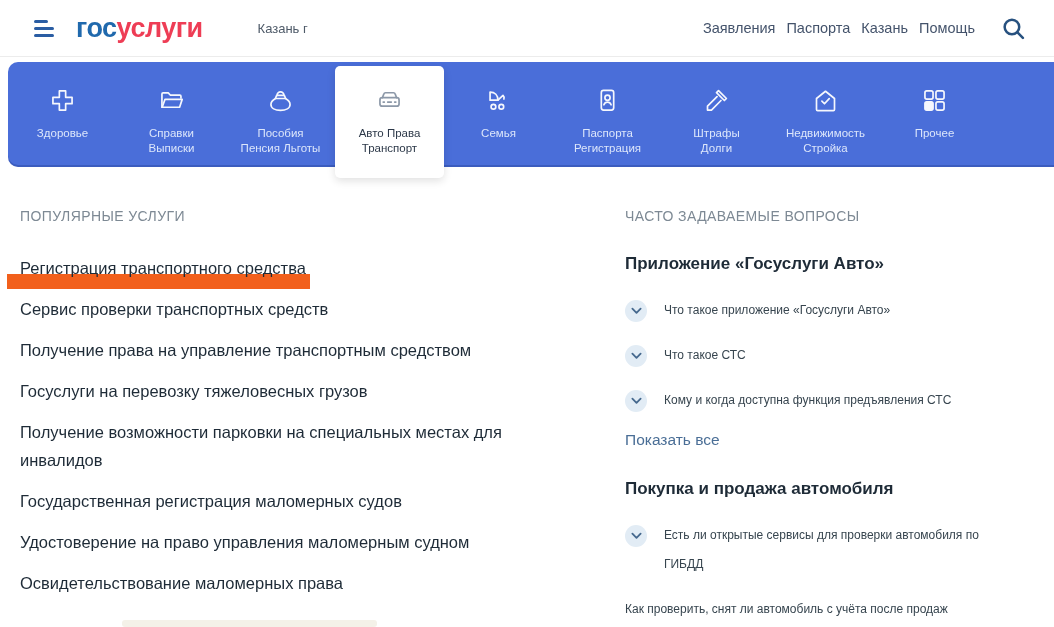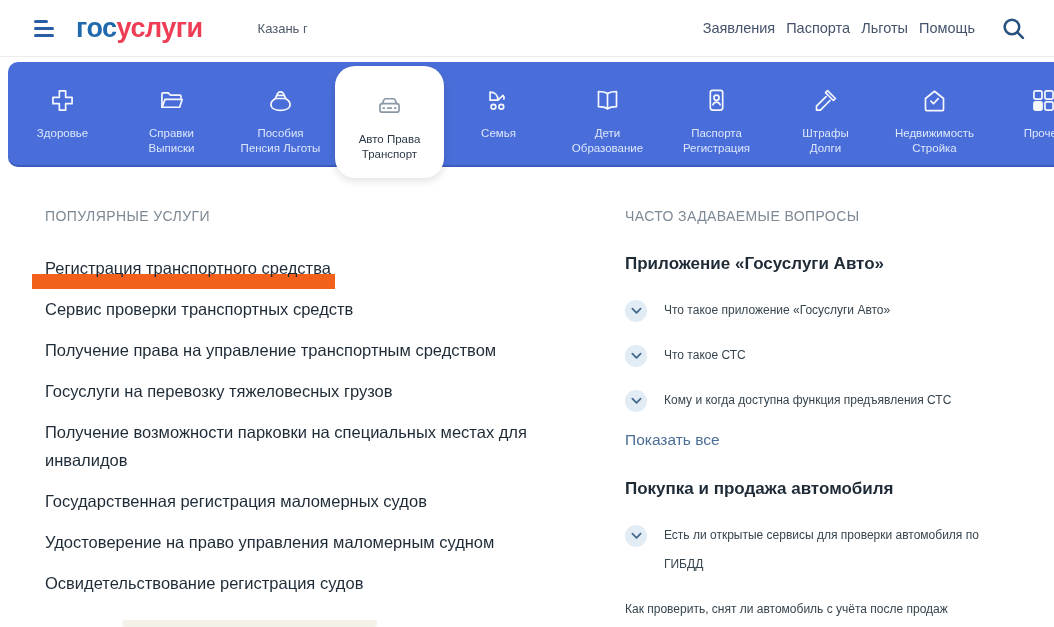--- a/index.html
+++ b/index.html
@@ -26,28 +26,28 @@
 
   
   .catbar { position:absolute; top:62px; left:8px; width:1092px; height:105px;
             background:#4a6ed9; border-radius:10px; display:flex;
             box-shadow: inset 0 -2px 0 rgba(23,46,122,.28); }
   .cat { width:109px; flex:none; text-align:center; padding-top:25px; cursor:pointer; }
   .cat-icon { display:block; height:31px; color:#fff; opacity:.95; }
   .cat-icon svg { width:27px; height:27px; }
   .cat-label { display:inline-block; margin-top:8px; font-size:11.5px; line-height:15px;
                color:#dce6fb; white-space:pre-line; }
-  .cat.sel { background:#fff; border-radius:20px; height:112px; margin-top:4px;
-             padding-top:27px; box-shadow:0 3px 9px rgba(0,0,0,.12); }
+  .cat.sel { background:#fff; border-radius:5px; height:112px; margin-top:4px;
+             padding-top:21px; box-shadow:0 3px 9px rgba(0,0,0,.12); }
   .cat.sel .cat-icon { color:#8c98a8; opacity:1; }
   .cat.sel .cat-label { color:#2c3848; }
 
   
   .sec-title { font-size:14px; font-weight:normal; color:#7d8994; letter-spacing:.4px; margin:0 0 30px; }
-  #services { position:absolute; left:45px; top:208px; width:545px; }
+  #services { position:absolute; left:20px; top:208px; width:545px; }
   .svc { position:relative; margin-bottom:13px; cursor:pointer; }
   .svc-t { position:relative; z-index:1; display:inline-block; font-weight:normal; font-size:16.5px;
            line-height:28px; color:#1e2b37; white-space:pre-line; }
   .svc .hl { position:absolute; left:-13px; top:20px; width:303px; height:15px;
              background:#f2601c; z-index:0; }
 
   
   #faq { position:absolute; left:625px; top:208px; width:470px; }
   .faq-h { font-size:17px; font-weight:bold; color:#1e2b37; margin:0 0 22px; }
   .faq-row { display:flex; gap:17px; margin-bottom:16px; align-items:flex-start; cursor:pointer; }
@@ -70,21 +70,21 @@
         <span></span>
         <span></span>
       </div>
     <div class="logo">
       <span class="lb">гос</span><span class="lr">услуги</span>
     </div>
     <div class="loc">Казань г</div>
     <nav>
       <a>Заявления</a>
       <a>Паспорта</a>
-      <a>Льготы</a>
+      <a>Казань</a>
       <a>Помощь</a>
     </nav>
     <span class="search">
       <svg viewBox="0 0 24 24" width="25" height="25" fill="none">
         <circle cx="10.5" cy="10.5" r="7" stroke="#27517f" stroke-width="2.4"></circle>
         <path d="M15.8 15.8L21 21" stroke="#27517f" stroke-width="2.4" stroke-linecap="round"></path>
       </svg>
     </span>
   </header>
 
@@ -118,27 +118,20 @@
       <span class="cat-label">Авто Права
 Транспорт</span></div>
       <div class="cat">
       <span class="cat-icon"><svg viewBox="0 0 24 24" fill="none" stroke="currentColor" stroke-width="1.5" stroke-linecap="round" stroke-linejoin="round">
             <path d="M4.5 4.5c4.3 0 7 2.9 7 7.2H4.5z"></path>
             <path d="M11.5 11.7L16 7.5c.9.9 1.2 2.1.8 3.2"></path>
             <circle cx="7.5" cy="17.6" r="2.1"></circle>
             <circle cx="14.5" cy="17.6" r="2.1"></circle>
           </svg></span>
       <span class="cat-label">Семья</span></div>
-      <div class="cat">
-      <span class="cat-icon"><svg viewBox="0 0 24 24" fill="none" stroke="currentColor" stroke-width="1.5" stroke-linecap="round" stroke-linejoin="round">
-            <path d="M12 5.8C10 4.5 7.6 4 4 4v13.5c3.6 0 6 .5 8 1.8 2-1.3 4.4-1.8 8-1.8V4c-3.6 0-6 .5-8 1.8z"></path>
-            <path d="M12 5.8v13.5"></path>
-          </svg></span>
-      <span class="cat-label">Дети
-Образование</span></div>
       <div class="cat">
       <span class="cat-icon"><svg viewBox="0 0 24 24" fill="none" stroke="currentColor" stroke-width="1.5" stroke-linecap="round" stroke-linejoin="round">
             <rect x="6.5" y="3" width="11" height="17.5" rx="2"></rect>
             <circle cx="12" cy="9.5" r="2.3"></circle>
             <path d="M8.8 15.8c.6-1.5 1.8-2.3 3.2-2.3s2.6.8 3.2 2.3"></path>
           </svg></span>
       <span class="cat-label">Паспорта
 Регистрация</span></div>
       <div class="cat">
       <span class="cat-icon"><svg viewBox="0 0 24 24" fill="none" stroke="currentColor" stroke-width="1.5" stroke-linecap="round" stroke-linejoin="round">
@@ -168,21 +161,21 @@
     <h2 class="sec-title">ПОПУЛЯРНЫЕ УСЛУГИ</h2>
     <div id="svc-list">
         <div class="svc"><span class="hl"></span><span class="svc-t">Регистрация транспортного средства</span></div>
         <div class="svc"><span class="svc-t">Сервис проверки транспортных средств</span></div>
         <div class="svc"><span class="svc-t">Получение права на управление транспортным средством</span></div>
         <div class="svc"><span class="svc-t">Госуслуги на перевозку тяжеловесных грузов</span></div>
         <div class="svc"><span class="svc-t">Получение возможности парковки на специальных местах для
 инвалидов</span></div>
         <div class="svc"><span class="svc-t">Государственная регистрация маломерных судов</span></div>
         <div class="svc"><span class="svc-t">Удостоверение на право управления маломерным судном</span></div>
-        <div class="svc"><span class="svc-t">Освидетельствование регистрация судов</span></div>
+        <div class="svc"><span class="svc-t">Освидетельствование маломерных права</span></div>
       </div>
   </section>
 
   <section id="faq">
     <h2 class="sec-title">ЧАСТО ЗАДАВАЕМЫЕ ВОПРОСЫ</h2>
     <div id="faq-list">
         <h3 class="faq-h">Приложение «Госуслуги Авто»</h3>
         <div class="faq-row">
         <span class="chev">
             <svg viewBox="0 0 12 8" width="11" height="8" fill="none">

